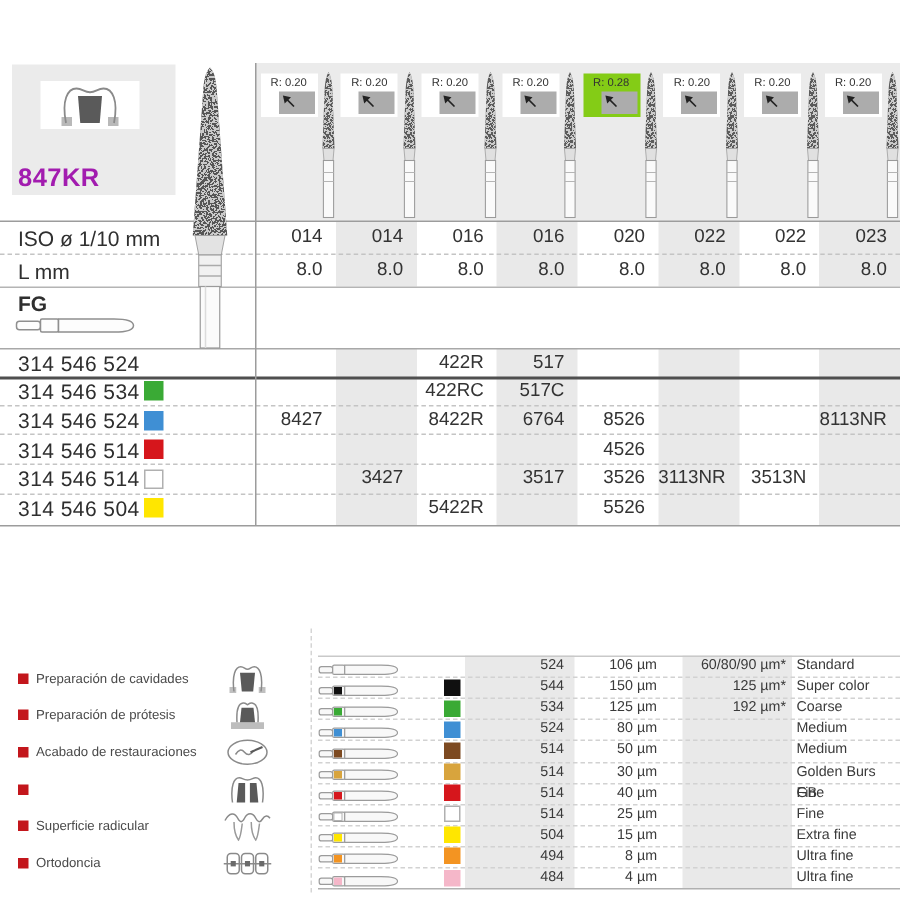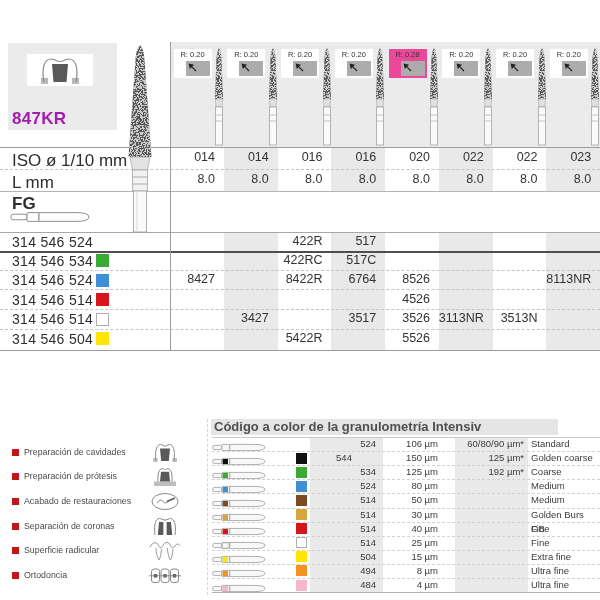--- a/index.html
+++ b/index.html
@@ -1,20 +1,20 @@
 <!DOCTYPE html>
 <html><head>
 <meta charset="utf-8">
 <style>
   html,body{margin:0;padding:0;background:#fff;}
   #page{position:relative;width:600px;height:600px;background:#ffffff;overflow:hidden;
         font-family:"Liberation Sans",sans-serif;color:#333;}
   .abs{position:absolute;}
   .band{background:#ebebeb;}
-  .rowlabel{font-size:17px;color:#2f2f2f;}
+  .rowlabel{font-size:14px;color:#2f2f2f;}
   .model{font-size:17px;font-weight:bold;color:#a21caf;letter-spacing:.3px;}
   .titlebar{background:#e5e5e5;font-size:13px;font-weight:bold;color:#4f4f4f;
             line-height:16px;padding-left:3px;box-sizing:border-box;}
 </style>
 </head>
 <body>
 
 <div id="page">
 
   <svg width="0" height="0" style="position:absolute">
@@ -69,21 +69,20 @@
   <div class="abs" style="left:10px;top:208px;width:84px;height:18px;">
     <svg width="84" height="18" viewBox="0 0 84 18">
       <g fill="#fdfdfd" stroke="#8f8f8f" stroke-width="1">
         <rect x="1" y="6.2" width="16" height="5.6" rx="2"></rect>
         <rect x="17" y="4.6" width="12" height="8.8" rx="1"></rect>
         <path d="M29 4.6 H66 Q79 4.6 79 9 Q79 13.4 66 13.4 H29 Z"></path>
       </g>
     </svg>
   </div>
 
-  <div class="abs titlebar" style="left:211px;top:419px;width:347px;height:16px;">Código a color de la granulometría Intensiv</div>
   <div class="abs" style="left:207px;top:419px;width:0;height:176px;border-left:1px dashed #d5d5d5;"></div>
 
 <div style="position: absolute; left: 223.75px; top: 147px; width: 53.75px; height: 44px; background: rgb(233, 233, 233);"></div>
     <div style="position: absolute; left: 223.75px; top: 232px; width: 53.75px; height: 117.5px; background: rgb(233, 233, 233);"></div>
     <div style="position: absolute; left: 331.25px; top: 147px; width: 53.75px; height: 44px; background: rgb(233, 233, 233);"></div>
     <div style="position: absolute; left: 331.25px; top: 232px; width: 53.75px; height: 117.5px; background: rgb(233, 233, 233);"></div>
     <div style="position: absolute; left: 438.75px; top: 147px; width: 53.75px; height: 44px; background: rgb(233, 233, 233);"></div>
     <div style="position: absolute; left: 438.75px; top: 232px; width: 53.75px; height: 117.5px; background: rgb(233, 233, 233);"></div>
     <div style="position: absolute; left: 546.25px; top: 147px; width: 53.75px; height: 44px; background: rgb(233, 233, 233);"></div>
     <div style="position: absolute; left: 546.25px; top: 232px; width: 53.75px; height: 117.5px; background: rgb(233, 233, 233);"></div>
@@ -163,21 +162,21 @@
     </div>
     <div style="position: absolute; left: 372.25px; top: 47px; width: 16px; height: 100px; z-index: 2;"><svg width="16" height="100" viewBox="0 0 16 100">
         <path d="M8 1 C6.2 4 5.7 8 5.4 13 L4 52 L12 52 L10.6 13 C10.3 8 9.8 4 8 1 Z" fill="#5c5c5c" filter="url(#grit)"></path>
         <path d="M4.3 52 L11.7 52 L11 60 L5 60 Z" fill="#e0e0e0" stroke="#9a9a9a" stroke-width="0.5"></path>
         <rect x="4.6" y="60" width="6.8" height="38" fill="#fafafa" stroke="#9a9a9a" stroke-width="0.7"></rect>
         <line x1="4.6" y1="68" x2="11.4" y2="68" stroke="#b5b5b5" stroke-width="0.8"></line>
         <line x1="4.6" y1="74" x2="11.4" y2="74" stroke="#b5b5b5" stroke-width="0.8"></line>
       </svg></div>
     <div style="position: absolute; left: 331.25px; top: 150px; width: 45px; text-align: right; font-size: 12.5px; color: rgb(51, 51, 51);">016</div>
     <div style="position: absolute; left: 331.25px; top: 172px; width: 45px; text-align: right; font-size: 12.5px; color: rgb(51, 51, 51);">8.0</div>
-    <div style="position: absolute; left: 388.5px; top: 49px; width: 38px; height: 29px; background: #ec4899;">
+    <div style="position: absolute; left: 388.5px; top: 49px; width: 38px; height: 29px; background: #84cc16;">
       <div style="font-size:7.5px;line-height:11px;text-align:center;color:#333;">R: 0.28</div>
       <div style="position:absolute;right:2px;bottom:2px;width:24px;height:15px;background:#acacac;">
         <svg width="10" height="10" style="position:absolute;left:1px;top:1px;">
           <path d="M9 9 L3.4 3.4" stroke="#222" stroke-width="1.1"></path>
           <path d="M1.6 1.6 L7 2.8 L2.8 7 Z" fill="#222"></path>
         </svg>
       </div>
     </div>
     <div style="position: absolute; left: 426px; top: 47px; width: 16px; height: 100px; z-index: 2;"><svg width="16" height="100" viewBox="0 0 16 100">
         <path d="M8 1 C6.2 4 5.7 8 5.4 13 L4 52 L12 52 L10.6 13 C10.3 8 9.8 4 8 1 Z" fill="#5c5c5c" filter="url(#grit)"></path>
@@ -286,21 +285,20 @@
         <path d="M12 5.8 L20 5.8 L21 15.5 L11 15.5 Z" fill="#5a5a5a"></path>
       </svg></div>
     <div style="position: absolute; left: 12px; top: 497.9px; width: 7px; height: 7px; background: rgb(195, 22, 28);"></div>
     <div style="position: absolute; left: 24px; top: 490.9px; height: 22px; line-height: 21px; font-size: 8.8px; color: rgb(74, 74, 74);">Acabado de restauraciones</div>
     <div style="position: absolute; left: 149px; top: 490.9px; width: 32px; height: 21px;"><svg width="32" height="21" viewBox="0 0 32 21">
         <ellipse cx="16" cy="10.5" rx="13" ry="8" fill="none" stroke="#8a8a8a"></ellipse>
         <path d="M8 12 Q11 7 14 10.5 Q17 14 20 9.5" fill="none" stroke="#8a8a8a"></path>
         <path d="M18 10.5 L26 7" stroke="#5a5a5a" stroke-width="1.4"></path>
       </svg></div>
     <div style="position: absolute; left: 12px; top: 522.6px; width: 7px; height: 7px; background: rgb(195, 22, 28);"></div>
-    <div style="position: absolute; left: 24px; top: 515.6px; height: 22px; line-height: 21px; font-size: 8.8px; color: rgb(74, 74, 74);">Separación de coronas</div>
     <div style="position: absolute; left: 149px; top: 515.6px; width: 32px; height: 21px;"><svg width="32" height="21" viewBox="0 0 32 21">
         <path d="M6 19 C4.5 8 7 2.5 10.5 2.5 C12.5 2.5 13 4 16 4 C19 4 19.5 2.5 21.5 2.5 C25 2.5 27.5 8 26 19" fill="none" stroke="#8a8a8a"></path>
         <path d="M10 6 L14.4 6 L14.4 19 L8.8 19 Z" fill="#5a5a5a"></path>
         <path d="M17.6 6 L22 6 L23.2 19 L17.6 19 Z" fill="#5a5a5a"></path>
       </svg></div>
     <div style="position: absolute; left: 12px; top: 547.3px; width: 7px; height: 7px; background: rgb(195, 22, 28);"></div>
     <div style="position: absolute; left: 24px; top: 540.3px; height: 22px; line-height: 21px; font-size: 8.8px; color: rgb(74, 74, 74);">Superficie radicular</div>
     <div style="position: absolute; left: 149px; top: 540.3px; width: 32px; height: 21px;"><svg width="32" height="21" viewBox="0 0 32 21">
         <path d="M1 7 C4 1.5 7.5 1.5 9.5 5.5 C11 8.5 12.5 8.5 14 5.5 C16 1.5 19.5 1.5 21.5 5.5 C23 8.5 24.5 8.5 26 6 C27.5 3.5 29.5 3.5 31 5.5" fill="none" stroke="#8a8a8a"></path>
         <path d="M7 8 C7 13 8.5 18 10 20 C11.5 18 12 13 12.5 9" fill="none" stroke="#9a9a9a"></path>
@@ -339,24 +337,24 @@
     <div style="position: absolute; left: 212px; top: 451.1px; width: 388px; height: 0px; border-top: 1px dashed rgb(210, 210, 210);"></div>
     <div style="position: absolute; left: 212px; top: 452.6px; width: 56px; height: 11px;"><svg width="56" height="11" viewBox="0 0 56 11">
         <g fill="#f8f8f8" stroke="#9b9b9b" stroke-width="0.8">
           <rect x="0.8" y="3.4" width="9" height="4.2" rx="1.5"></rect>
           <rect x="9.8" y="2.4" width="8" height="6.2" rx="1"></rect>
           <path d="M17.8 2.4 H42 Q53 2.4 53 5.5 Q53 8.6 42 8.6 H17.8 Z"></path>
         </g>
         <rect x="10.6" y="3" width="5.4" height="5" fill="#101010"></rect>
       </svg></div>
     <div style="position: absolute; left: 296px; top: 452.6px; width: 11px; height: 11px; background: rgb(16, 16, 16);"></div>
-    <div style="position: absolute; left: 312px; top: 451.1px; width: 64px; text-align: center; height: 14px; line-height: 14.5px; font-size: 9.5px; color: rgb(58, 58, 58);">544</div>
+    <div style="position: absolute; left: 312px; top: 451.1px; width: 64px; text-align: right; height: 14px; line-height: 14.5px; font-size: 9.5px; color: rgb(58, 58, 58);">544</div>
     <div style="position: absolute; left: 384px; top: 451.1px; width: 54px; text-align: right; height: 14px; line-height: 14.5px; font-size: 9.5px; color: rgb(58, 58, 58);">150 µm</div>
     <div style="position: absolute; left: 443px; top: 451.1px; width: 81px; text-align: right; height: 14px; line-height: 14.5px; font-size: 9.5px; color: rgb(58, 58, 58);">125 µm*</div>
-    <div style="position: absolute; left: 531px; top: 451.1px; height: 14px; line-height: 14.5px; font-size: 9.5px; color: rgb(58, 58, 58);">Golden coarse</div>
+    <div style="position: absolute; left: 531px; top: 451.1px; height: 14px; line-height: 14.5px; font-size: 9.5px; color: rgb(58, 58, 58);">Super color</div>
     <div style="position: absolute; left: 212px; top: 465.2px; width: 388px; height: 0px; border-top: 1px dashed rgb(210, 210, 210);"></div>
     <div style="position: absolute; left: 212px; top: 466.7px; width: 56px; height: 11px;"><svg width="56" height="11" viewBox="0 0 56 11">
         <g fill="#f8f8f8" stroke="#9b9b9b" stroke-width="0.8">
           <rect x="0.8" y="3.4" width="9" height="4.2" rx="1.5"></rect>
           <rect x="9.8" y="2.4" width="8" height="6.2" rx="1"></rect>
           <path d="M17.8 2.4 H42 Q53 2.4 53 5.5 Q53 8.6 42 8.6 H17.8 Z"></path>
         </g>
         <rect x="10.6" y="3" width="5.4" height="5" fill="#3aaa35"></rect>
       </svg></div>
     <div style="position: absolute; left: 296px; top: 466.7px; width: 11px; height: 11px; background: rgb(58, 170, 53);"></div>

